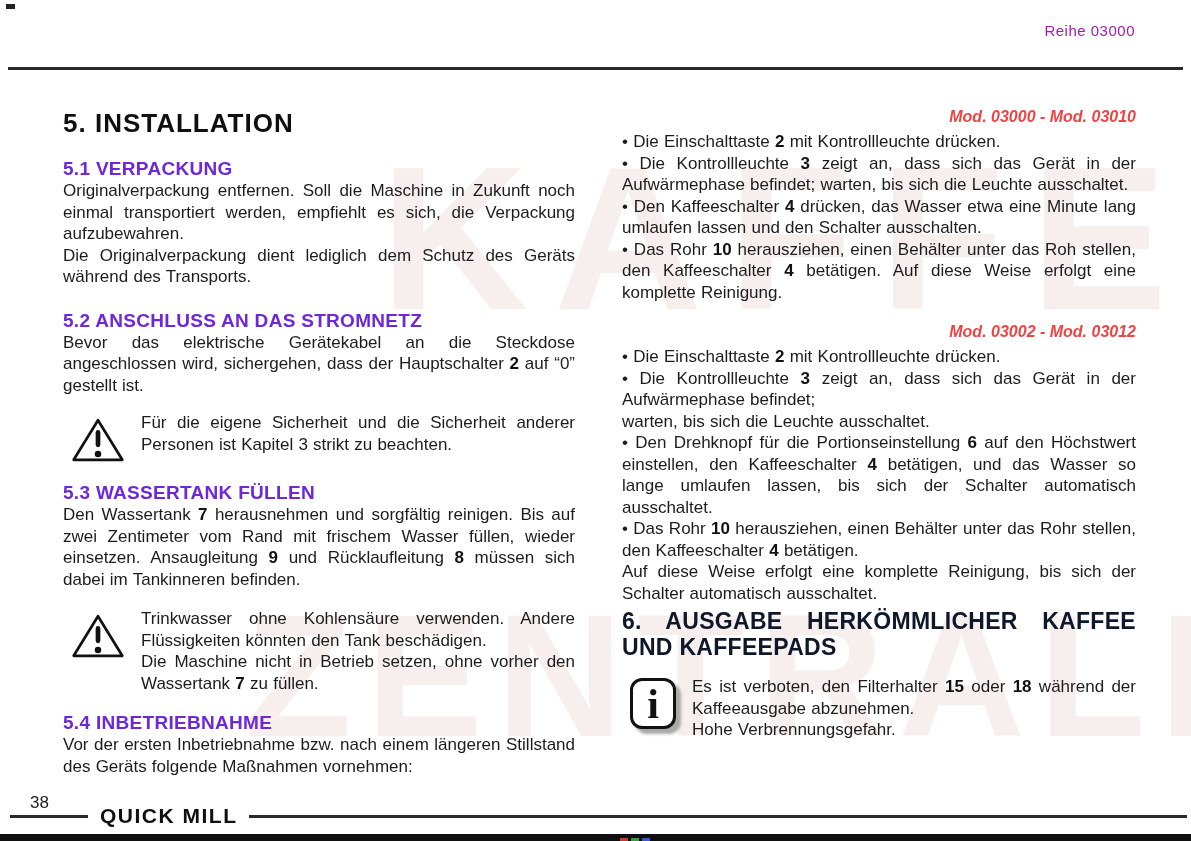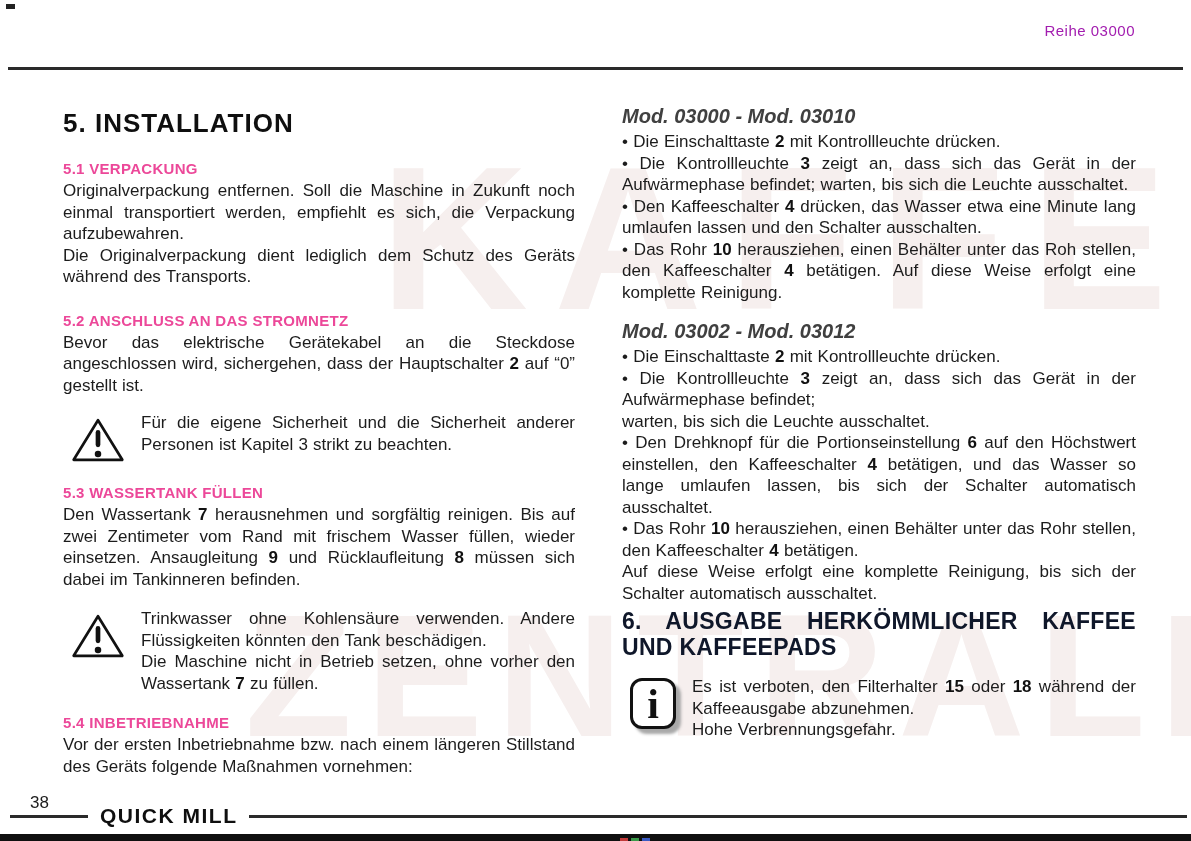--- a/index.html
+++ b/index.html
@@ -20,22 +20,22 @@
   .header-title{
     position:absolute;top:22px;right:56px;font-size:15px;color:#a21caf;z-index:2;letter-spacing:0.5px;
   }
   .header-rule{position:absolute;left:8px;right:8px;top:67px;height:3px;background:#2a2a2a;z-index:2;}
 
   .col{position:absolute;top:100px;z-index:1;}
   .col-left{left:63px;width:512px;}
   .col-right{left:622px;width:514px;}
 
   h1.ch5{font-size:26px;line-height:30px;margin:8px 0 0;font-weight:800;color:#0f0f0f;letter-spacing:1px;}
-  h2.sub{font-size:15px;line-height:22px;margin:20px 0 0;font-weight:800;color:#ec4899;letter-spacing:0.3px;}
-  h3.mod{font-size:20px;line-height:23px;margin:0 0 3px;font-weight:800;font-style:italic;color:#404040;}
+  h2.sub{font-size:19px;line-height:22px;margin:20px 0 0;font-weight:800;color:#6d28d9;letter-spacing:0.3px;}
+  h3.mod{font-size:16px;line-height:23px;margin:0 0 3px;font-weight:800;font-style:italic;color:#ef4444;text-align:right;}
   h1.ch6{font-size:23px;line-height:26px;margin:4px 0 0;font-weight:800;color:#0f172a;text-align:justify;letter-spacing:0.3px;}
 
   p.body{
     font-size:17px;line-height:21.5px;margin:0;text-align:justify;color:#1c1c1c;
     word-spacing:0.5px;
   }
   p.body b{font-weight:800;color:#111;}
   .gap-m{margin-top:20px;}
 
   .note{display:flex;align-items:flex-start;margin-top:16px;}

